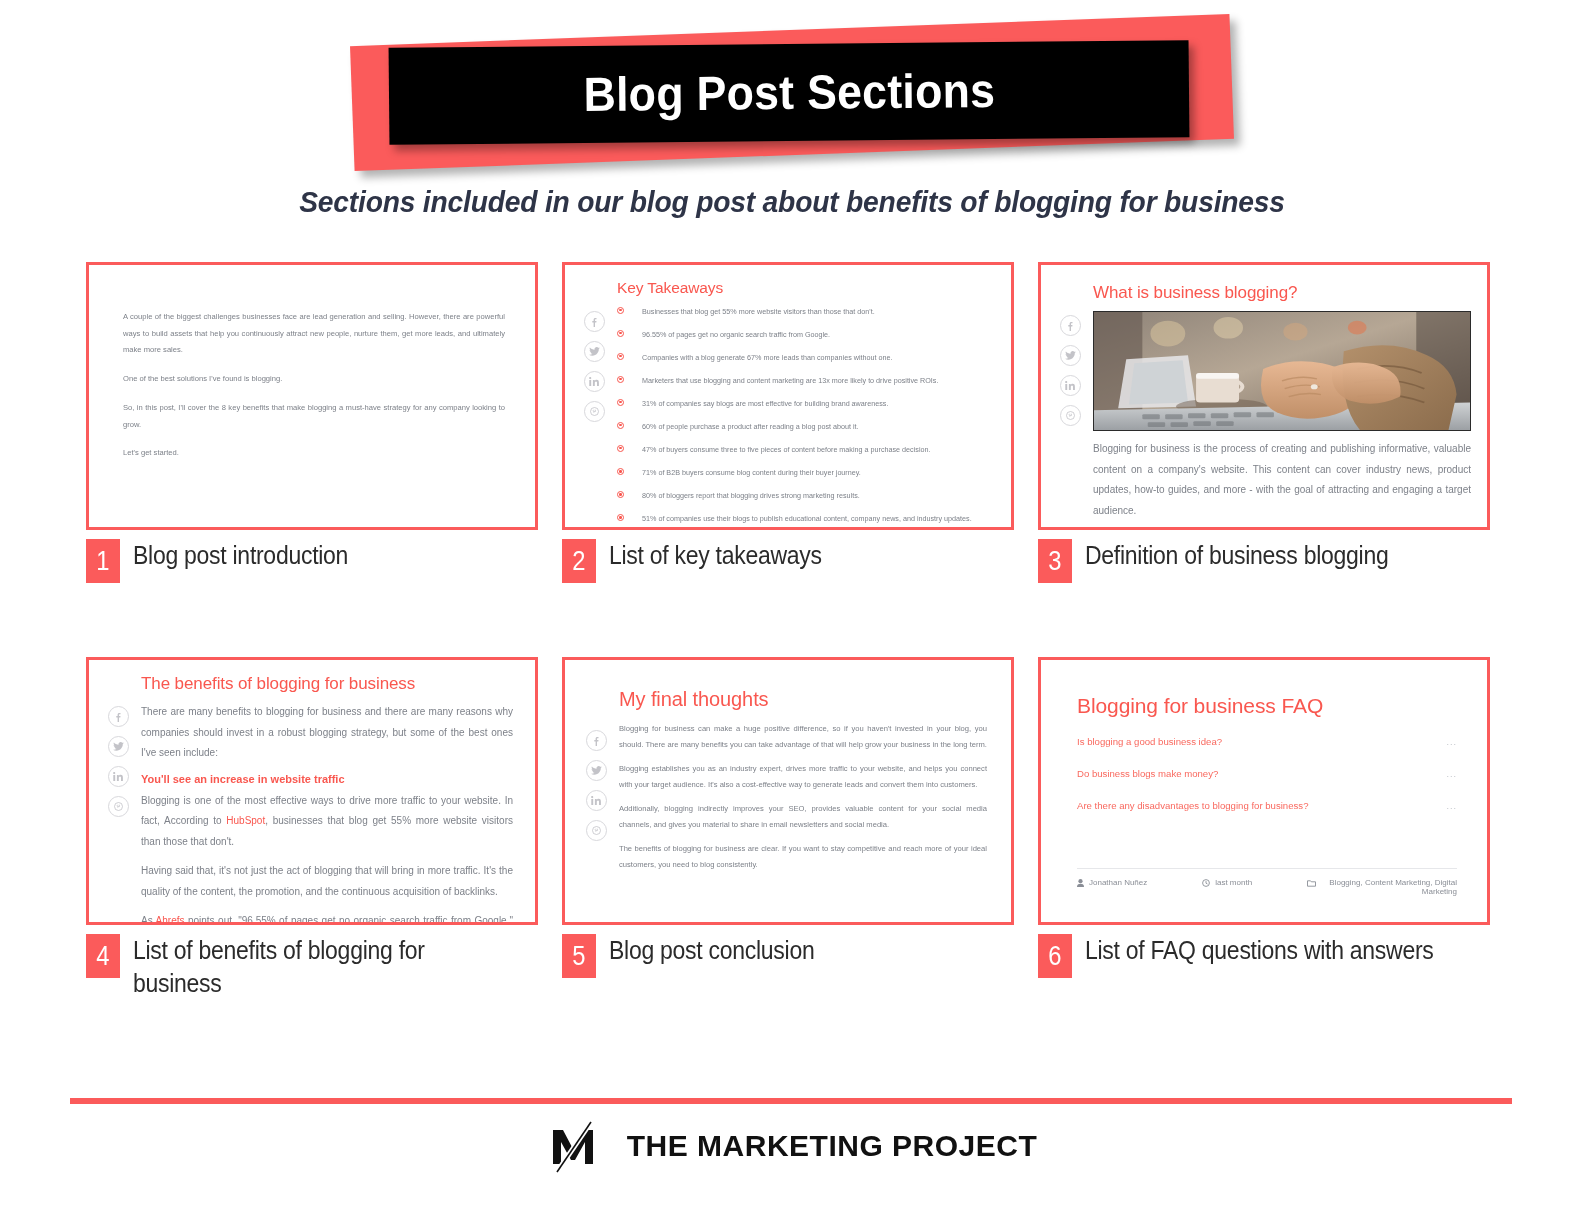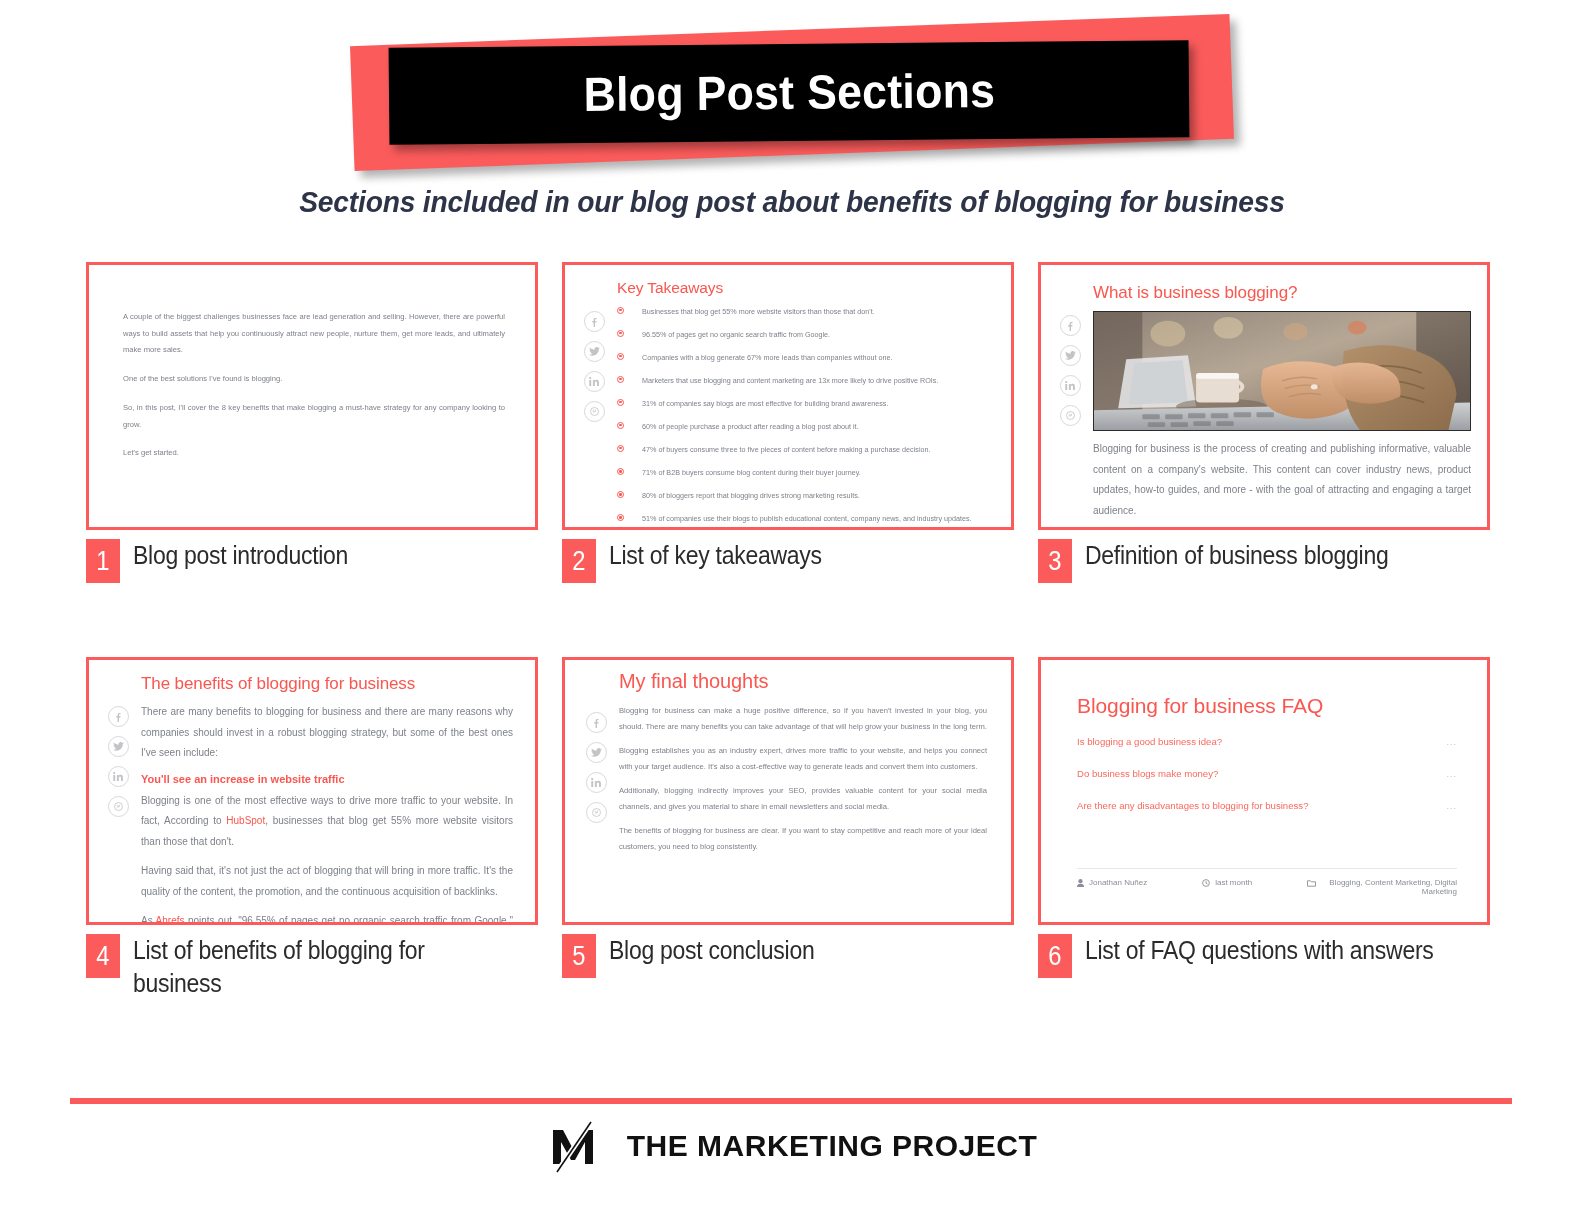--- a/index.html
+++ b/index.html
@@ -476,21 +476,21 @@
         </div>
       </div>
       <div class="caption">
         <div class="num">4</div>
         <div class="cap-text">List of benefits of blogging for business</div>
       </div>
     </div>
 
     <div class="cell row2">
       <div class="card">
-        <div class="card-inner" style="padding:10px 24px 0 16px;justify-content:center;">
+        <div class="card-inner" style="padding:28px 24px 0 16px;justify-content:center;">
           <div class="social-rail" style="padding-top:42px;">
             <div class="soc">
                 <svg width="6" height="10" viewBox="0 0 6 10">
                   <path d="M4 10V5.5h1.3L5.5 4H4V3c0-.4.1-.7.7-.7h.8V.9C5.3.9 4.9.9 4.4.9 3.3.9 2.6 1.5 2.6 2.8V4H1.3v1.5h1.3V10H4z" fill="#C3C3C8"></path>
                 </svg>
               </div>
             <div class="soc">
                 <svg width="11" height="9" viewBox="0 0 11 9">
                   <path d="M11 1.1c-.4.2-.8.3-1.3.4.5-.3.8-.7 1-1.3-.4.3-.9.5-1.4.6C8.9.4 8.3.1 7.7.1c-1.2 0-2.2 1-2.2 2.2 0 .2 0 .3.1.5C3.7 2.7 2 1.8.9.5c-.2.3-.3.7-.3 1.1 0 .8.4 1.4 1 1.8-.4 0-.7-.1-1-.3 0 1.1.8 2 1.8 2.2-.2 0-.4.1-.6.1-.1 0-.3 0-.4-.1.3.9 1.1 1.5 2.1 1.5-.8.6-1.7.9-2.8.9H0c1 .6 2.1 1 3.4 1 4.1 0 6.4-3.4 6.4-6.4v-.3c.5-.3.8-.7 1.2-1z" fill="#C3C3C8"></path>
                 </svg>

